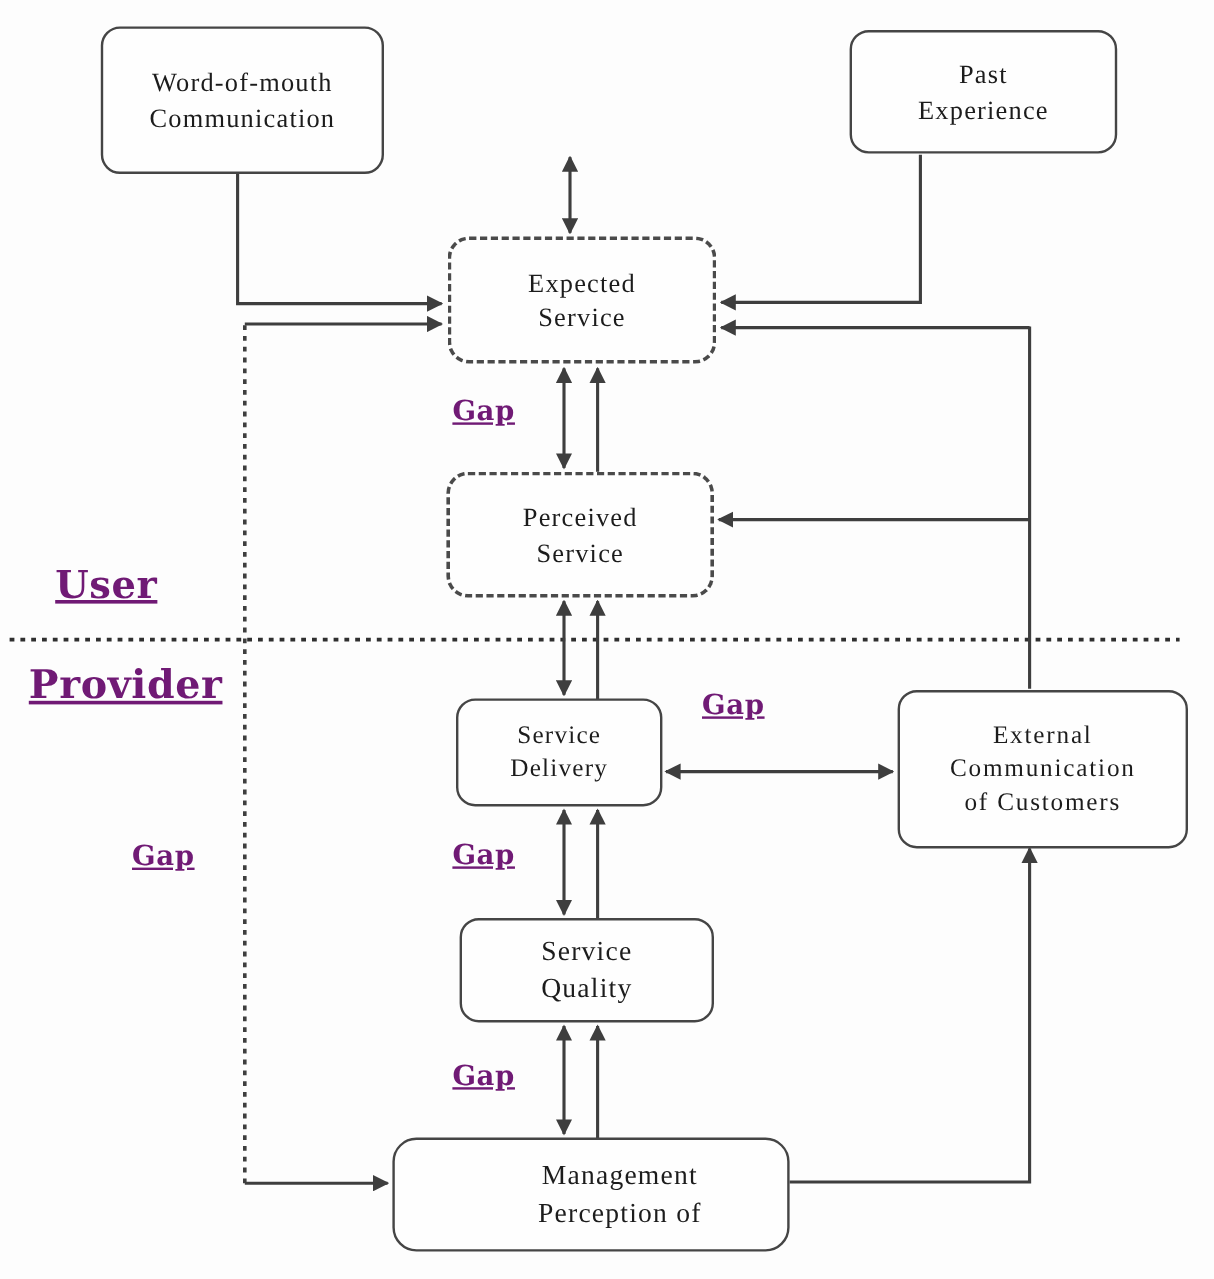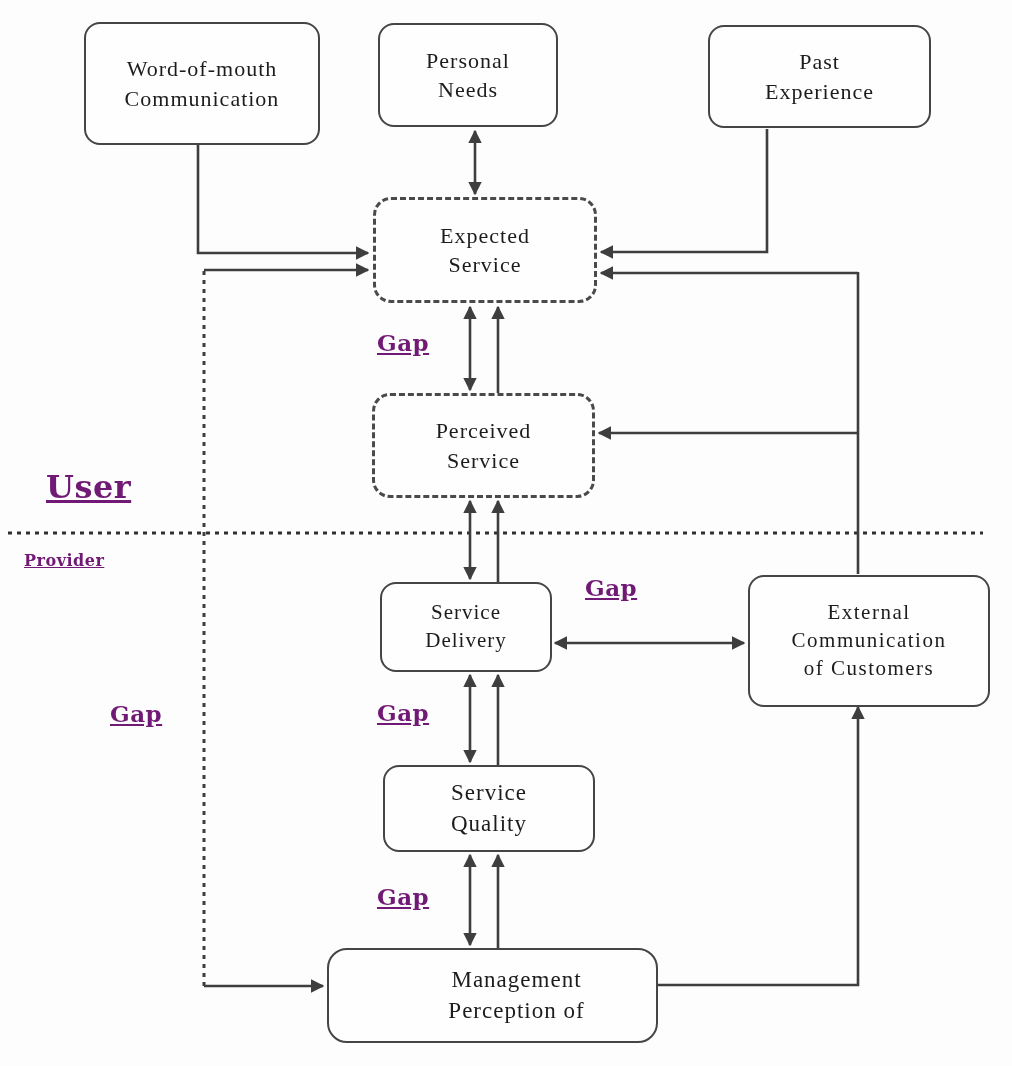--- a/index.html
+++ b/index.html
@@ -92,22 +92,20 @@
 
       <path d="M204,271 L204,986" stroke-dasharray="4 5" stroke-width="3"></path>
       <path d="M204,270 L368,270" marker-end="url(#ah)"></path>
       <path d="M204,986 L323,986" marker-end="url(#ah)"></path>
     </g>
   </svg>
 
   <div class="node" style="left:84px; top:22px; width:236px; height:123px;">Word-of-mouth
 Communication</div>
 
-  <div class="node" style="left:378px; top:23px; width:180px; height:104px;">Personal
-Needs</div>
 
   <div class="node" style="left:662px; top:25px; width:223px; height:103px;margin-left:46px;">Past
 Experience</div>
 
   <div class="node dashed" style="left:373px; top:197px; width:224px; height:106px;">Expected
 Service</div>
 
   <div class="node dashed" style="left:372px; top:393px; width:223px; height:105px;">Perceived
 Service</div>
 
@@ -119,21 +117,21 @@
 of Customers</div>
 
   <div class="node" style="left:383px; top:765px; width:212px; height:87px; font-size:23px;">Service
 Quality</div>
 
   <div class="node big" style="left:327px; top:948px; width:331px; height:95px; font-size:23px;">Management
 Perception of</div>
 
   <div class="blabel" style="left:46px; top:468px; font-size:32px;">User</div>
 
-  <div class="blabel" style="left:24px; top:551px; font-size:16px;">Provider</div>
+  <div class="blabel" style="left:24px; top:551px; font-size:33px;">Provider</div>
 
   <div class="blabel" style="left:377px; top:329px;">Gap</div>
 
   <div class="blabel" style="left:110px; top:700px;">Gap</div>
 
   <div class="blabel" style="left:585px; top:574px;">Gap</div>
 
   <div class="blabel" style="left:377px; top:699px;">Gap</div>
 
   <div class="blabel" style="left:377px; top:883px;">Gap</div>

